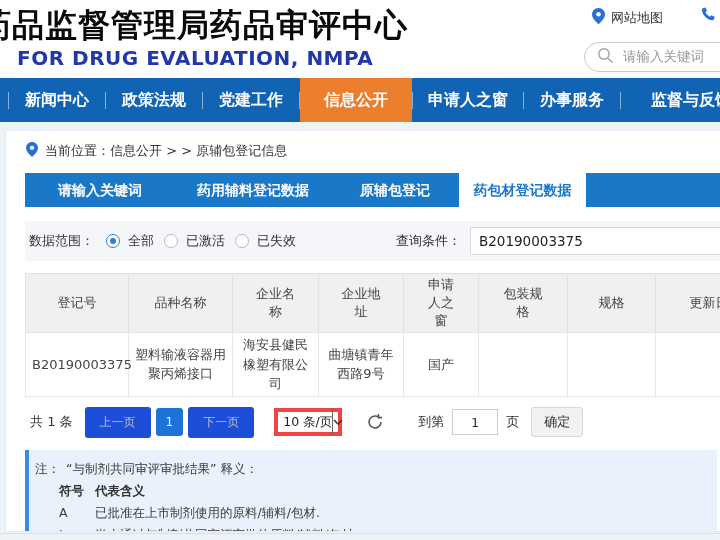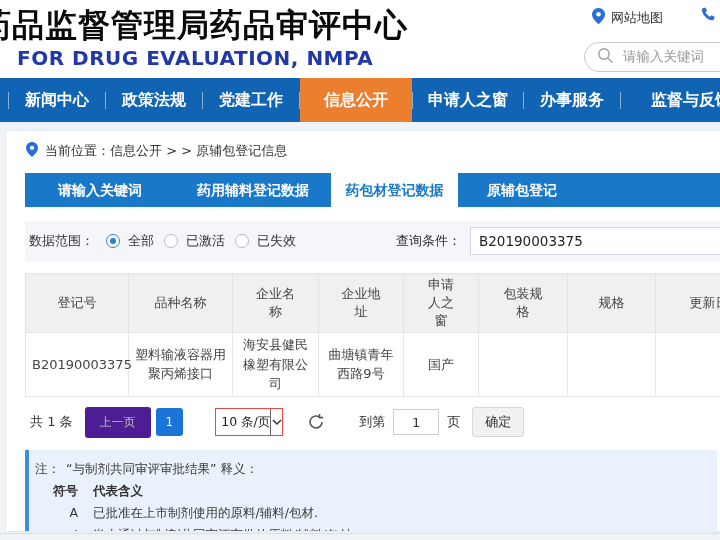--- a/index.html
+++ b/index.html
@@ -58,48 +58,48 @@
     font-family:"DejaVu Sans","Liberation Sans",sans-serif; }
 
   table.data { margin:12px 0 0 19px; border-collapse:collapse; table-layout:fixed;
     width:750px; font-size:13px; color:#454545; }
   table.data th { background:#f0f0f0; font-weight:normal; height:56px;
     border:1px solid #e2e2e2; text-align:center; padding:2px 22px; }
   table.data td { height:56px; border:1px solid #e6e6e6; text-align:center;
     padding:2px 6px; line-height:1.5; background:#fff; }
 
   .pager { display:flex; align-items:center; margin:10px 0 0 24px; font-size:13px; color:#333; }
-  .pg-btn { font-size:12px; padding:7px 15px; border-radius:3px; background:#4c1d95;
+  .pg-btn { font-size:12px; padding:7px 15px; border-radius:3px; background:#1d4ed8;
     color:#bcc0c6; margin-left:5px; cursor:default; }
   .pg-btn.first { margin-left:12px; }
   .pg-cur { font-size:12px; padding:7px 10px; border-radius:3px; background:#1b74d6;
     color:#fff; margin-left:5px; cursor:pointer; }
-  .pg-select { margin-left:32px; width:68px; height:28px; border:1px solid #ef4444;
+  .pg-select { margin-left:20px; width:68px; height:28px; border:4px solid #ef4444;
     background:#fff; display:flex; align-items:center; font-size:12.5px; color:#222;
     cursor:pointer; }
   .pg-select .txt { flex:1; padding-left:5px; white-space:nowrap; }
   .pg-select .arrow-box { width:19px; height:26px; border-left:1px solid #666;
     display:flex; align-items:center; justify-content:center; }
   .pg-refresh { margin-left:24px; cursor:pointer; display:flex; align-items:center; }
   .pg-goto-label { margin-left:34px; }
   .pg-goto-input { margin-left:8px; width:46px; height:26px; border:1px solid #ccc;
     text-align:center; font-size:13px; color:#333;
     font-family:"DejaVu Sans","Liberation Sans",sans-serif; }
   .pg-unit { margin-left:8px; }
   .pg-confirm { margin-left:12px; padding:5px 12px; background:#f1f1f1;
     border:1px solid #d8d8d8; border-radius:3px; font-size:13px; color:#333; cursor:pointer; }
 
   .note { margin:12px 0 0 19px; width:692px; background:#e9f2fc;
     border-left:4px solid #3c8ce0; padding:8px 10px 10px 6px; font-size:12.5px;
     color:#3a3a3a; }
   .note-line1 { display:flex; gap:6px; line-height:21px; }
   .note-head { display:flex; font-weight:bold; color:#333; line-height:21px; margin-top:1px; }
   .note-row { display:flex; line-height:21px; margin-top:1px; }
-  .note-sym-col { width:34px; text-align:right; margin-left:9px; flex:none; }
-  .note-meaning { margin-left:15px; }
+  .note-sym-col { width:34px; text-align:left; margin-left:24px; flex:none; }
+  .note-meaning { margin-left:2px; }
 
   .footer-strip { margin-top:1px; border-top:1px solid #d7dfe9; height:7px; background:#eef3f8; }
 </style>
 </head>
 <body>
 
 <div class="header">
   <div class="title-cn">药品监督管理局药品审评中心</div>
   <div class="title-en">FOR DRUG EVALUATION, NMPA</div>
 
@@ -160,22 +160,22 @@
           <path d="M6.5 0C2.9 0 0 2.9 0 6.4 0 11 6.5 16 6.5 16S13 11 13 6.4C13 2.9 10.1 0 6.5 0z" fill="#2a6fd6"></path>
           <circle cx="6.5" cy="6.2" r="2.3" fill="#fff"></circle>
         </svg>
     </span>
     <span>当前位置：信息公开 &gt; &gt; 原辅包登记信息</span>
   </div>
 
   <div class="tabs">
     <div class="tab t1">请输入关键词</div>
     <div class="tab t2">药用辅料登记数据</div>
+    <div class="tab t4">原辅包登记</div>
     <div class="tab t3 active">药包材登记数据</div>
-    <div class="tab t4">原辅包登记</div>
   </div>
 
   <div class="filter">
     <span>数据范围：</span>
     <div class="radio-group">
       <span class="radio-opt">
         <span class="radio checked"></span>
         <span>全部</span>
       </span>
       <span class="radio-opt">
@@ -225,20 +225,21 @@
         <td></td>
         <td></td>
       </tr>
     </tbody>
   </table>
 
   <div class="pager">
     <span>共 1 条</span>
     <span class="pg-btn first">上一页</span>
     <span class="pg-cur">1</span>
+    <span class="pg-btn">下一页</span>
     <div class="pg-select">
       <span class="txt">10 条/页</span>
       <span class="arrow-box">
         <svg width="10" height="7" viewBox="0 0 10 7">
             <path d="M1 1 L5 5 L9 1" fill="none" stroke="#333" stroke-width="1.5"></path>
           </svg>
       </span>
     </div>
     <span class="pg-refresh">
       <svg width="18" height="18" viewBox="0 0 18 18">

